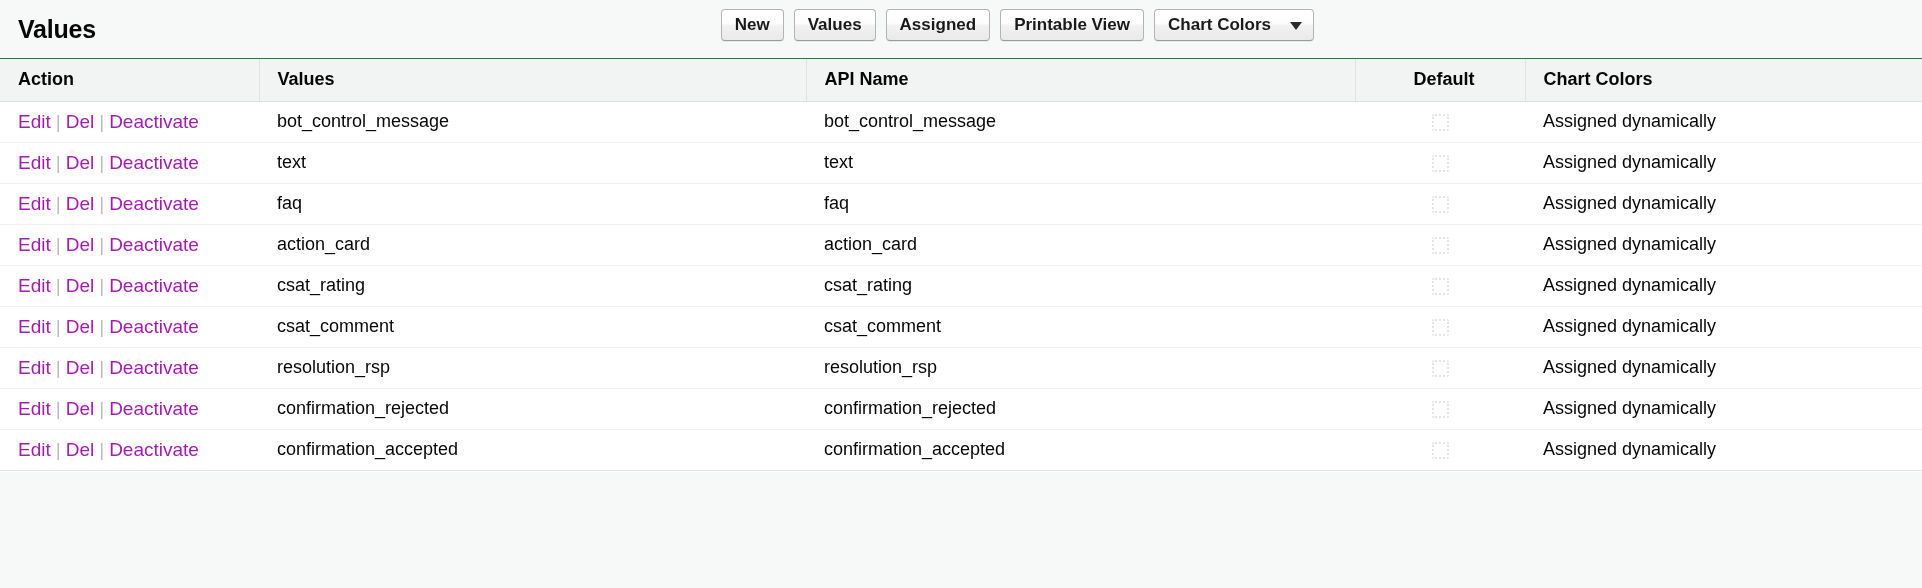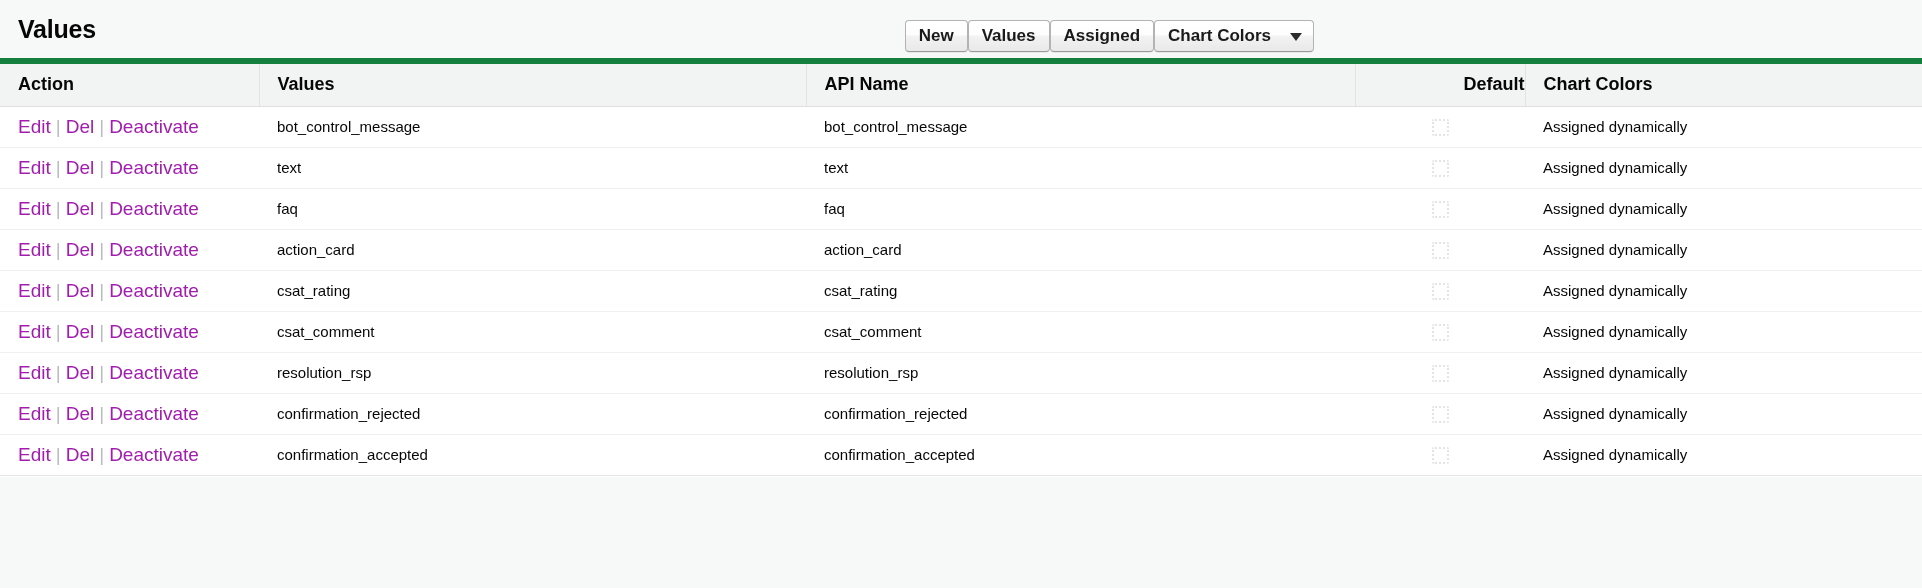--- a/index.html
+++ b/index.html
@@ -29,21 +29,21 @@
     letter-spacing: -0.2px;
     line-height: 1;
     margin: 0;
   }
   .toolbar {
     position: absolute;
     right: 608px;
     top: 9px;
     display: flex;
     align-items: flex-end;
-    margin-top: 11px;
+    gap: 10px;
   }
   .btn {
     font-family: "Liberation Sans", sans-serif;
     font-size: 17px;
     font-weight: bold;
     color: #1a1a1a;
     background: linear-gradient(to bottom, #ffffff 0%, #fdfdfd 45%, #f2f2f2 52%, #e9e9e9 100%);
     border: 1px solid #b3b3b3;
     border-bottom-color: #9a9a9a;
     border-radius: 4px;
@@ -66,21 +66,21 @@
     border-left: 6px solid transparent;
     border-right: 6px solid transparent;
     border-top: 8px solid #2b2b2b;
     position: relative;
     top: 1px;
   }
 
   
   .table-wrap {
     margin: 0;
-    border-top: 6px solid #15803d;
+    border-top: 1px solid #15803d;
     background: #fff;
   }
   table.values-table {
     width: 1922px;
     border-collapse: collapse;
     table-layout: fixed;
     background: #fff;
   }
   table.values-table col.c-action   { width: 259px; }
   table.values-table col.c-values   { width: 547px; }
@@ -94,25 +94,25 @@
     font-weight: bold;
     color: #080707;
     text-align: left;
     padding: 10px 0 11px 18px;
     border-right: 1px solid #dfe3e8;
     border-bottom: 1px solid #e0e0e0;
     height: 42px;
     vertical-align: middle;
     white-space: nowrap;
   }
-  thead th.th-default { text-align: right; padding-left: 8px; }
+  thead th.th-default { text-align: center; padding-left: 8px; }
   thead th:last-child { border-right: none; }
 
   tbody td {
-    font-size: 15px;
+    font-size: 18px;
     color: #080707;
     padding: 9px 0 10px 18px;
     border-bottom: 1px solid #eef0f1;
     height: 41px;
     vertical-align: middle;
     white-space: nowrap;
     background: #fff;
   }
   tbody tr:last-child td { border-bottom: 1px solid #e5e5e5; }
   tbody td.td-default { text-align: center; padding-left: 0; }
@@ -148,20 +148,21 @@
 </head>
 <body>
 
 <div class="page-header">
   <h1 class="page-title">Values</h1>
 
   <div class="toolbar">
     <button class="btn">New</button>
     <button class="btn">Values</button>
     <button class="btn">Assigned</button>
+    <button class="btn">Printable View</button>
     <button class="btn btn-dropdown">
       <span>Chart Colors</span>
       <span class="caret"></span>
     </button>
   </div>
 </div>
 
 <div class="table-wrap">
   <table class="values-table">
     <colgroup>

